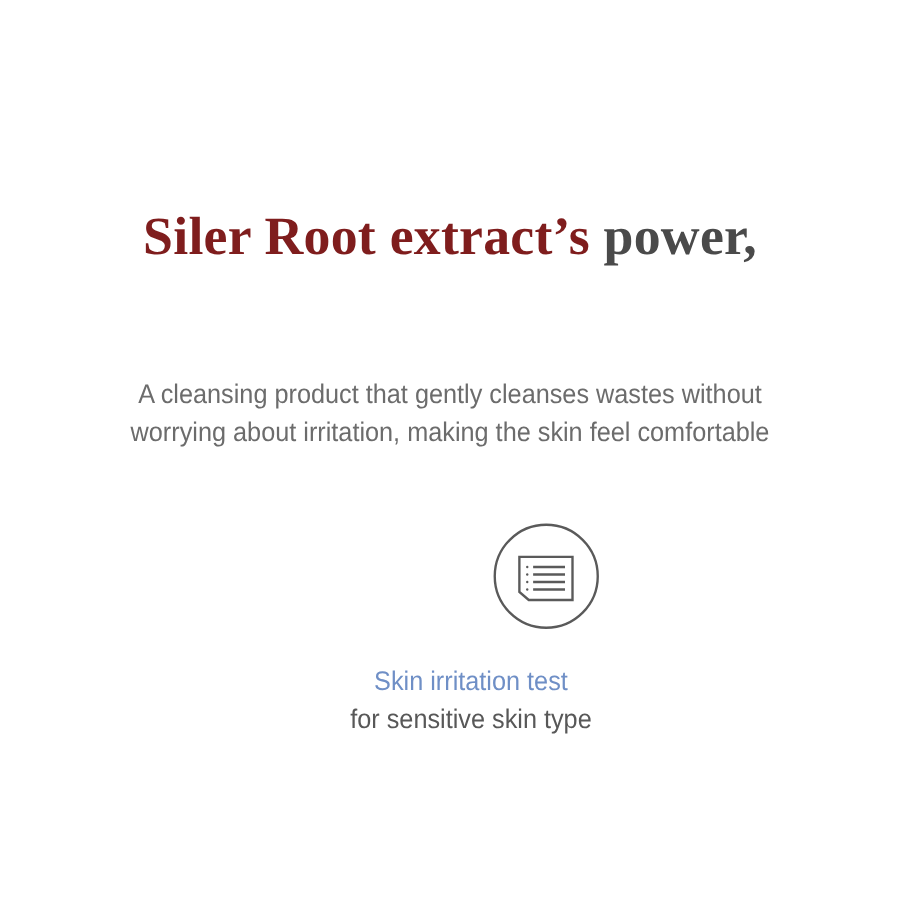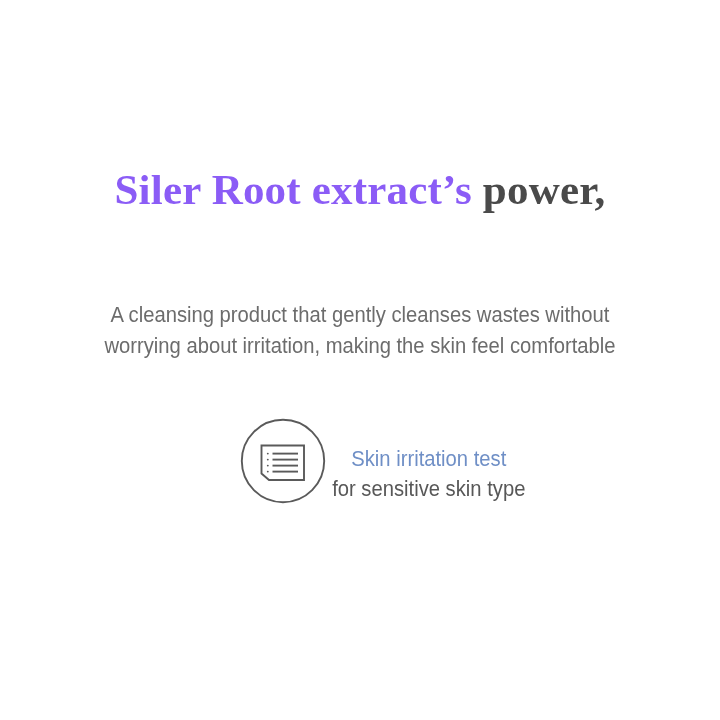--- a/index.html
+++ b/index.html
@@ -32,21 +32,21 @@
     width: 720px;
     text-align: center;
     font-family: "Liberation Serif", "DejaVu Serif", serif;
     font-size: 43px;
     line-height: 61px;
     letter-spacing: 0.2px;
     color: #4a4a4a;
     white-space: nowrap;
   }
   .headline .hl-line { display: block; }
-  .hl-blue { color: #8b5cf6; }
+  .hl-blue { color: #7f1d1d; }
   .hl-dark { color: #4a4a4a; }
 
   
   .subtitle {
     position: absolute;
     left: 0;
     top: 278px;
     width: 720px;
     text-align: center;
     font-family: "Liberation Sans Narrow", "Liberation Sans", sans-serif;
@@ -66,21 +66,22 @@
     left: 0;
     top: 418px;
     width: 720px;
     display: flex;
     justify-content: center;
     align-items: flex-start;
   }
   .feature {
     width: 240px;
     display: flex;
-    align-items: flex-start;
+    flex-direction: column;
+    align-items: flex-end;
   }
   .icon-wrap {
     width: 86px;
     height: 86px;
     display: block;
   }
   .icon-wrap svg { display: block; }
 
   .caption {
     margin-top: 26px;

